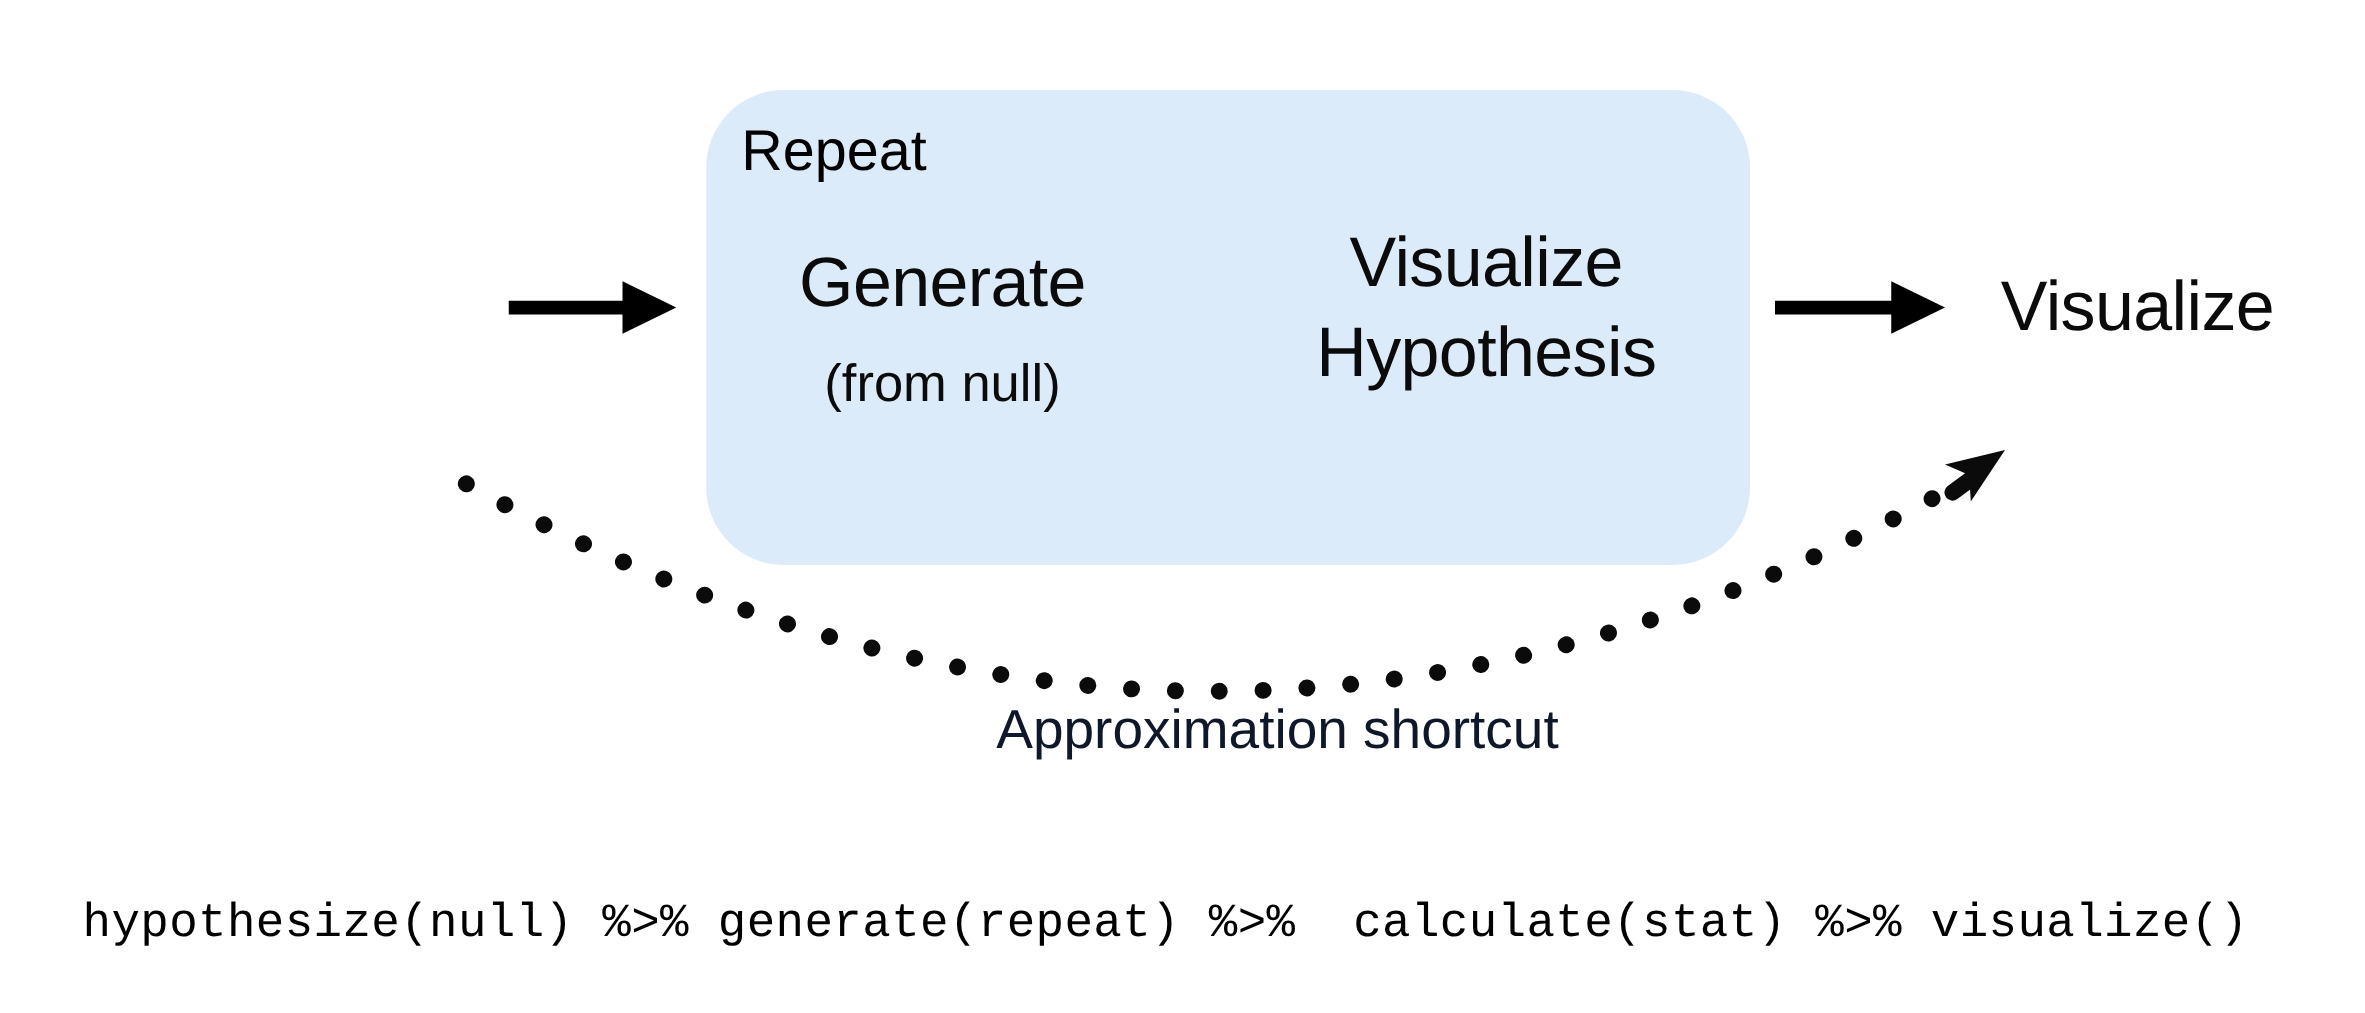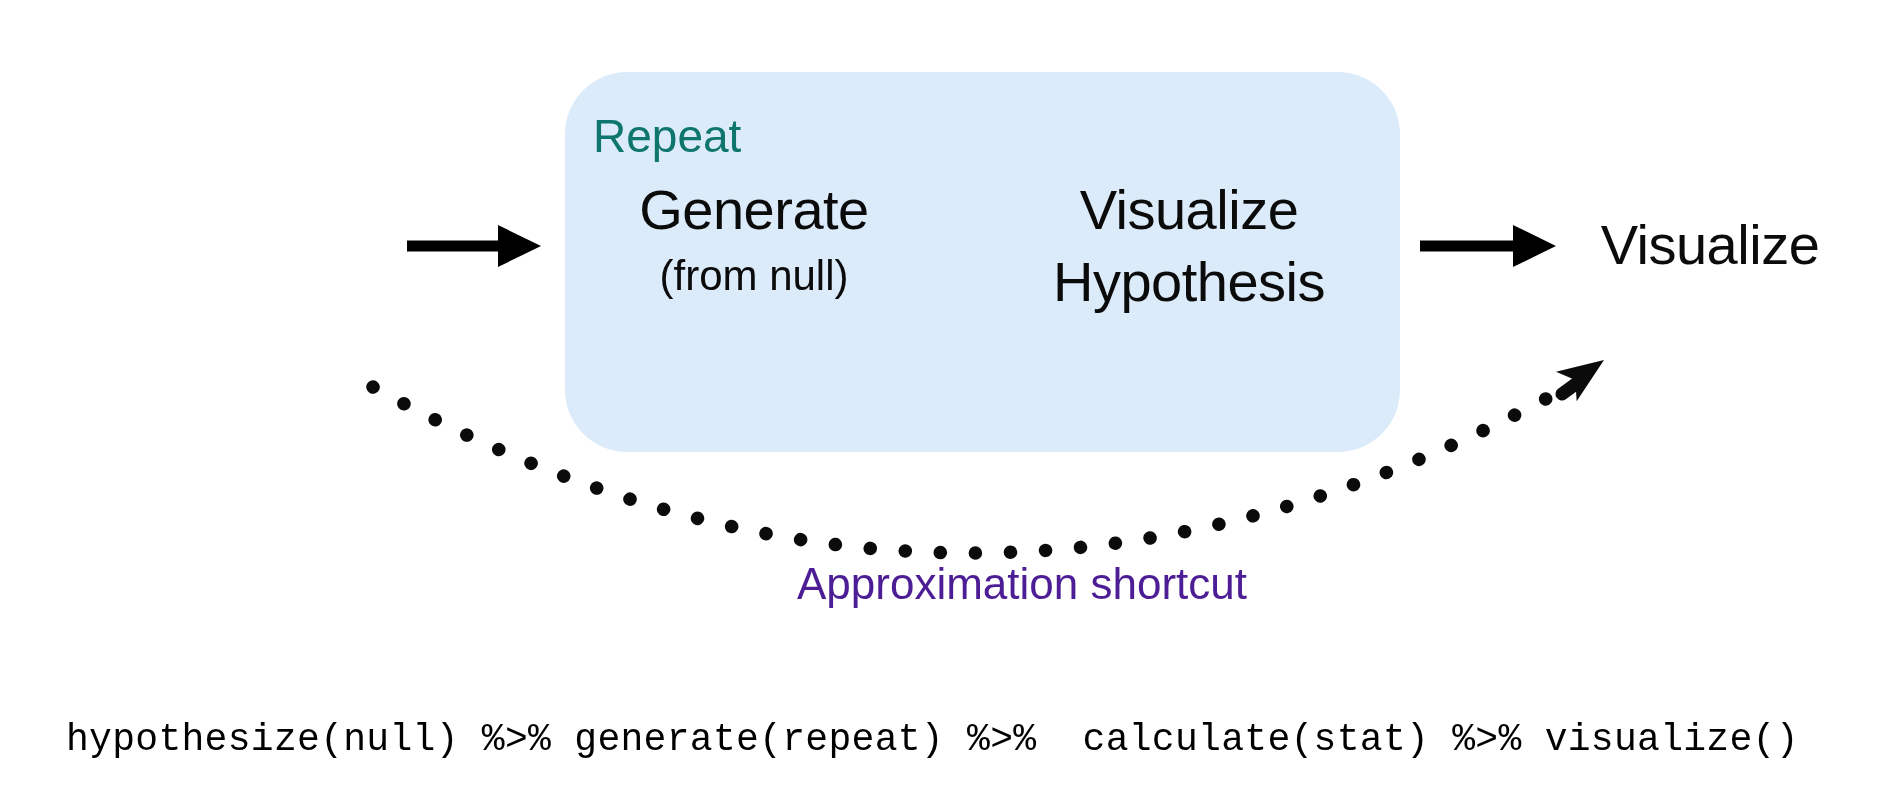--- a/index.html
+++ b/index.html
@@ -29,49 +29,48 @@
     font-size: 56px;
     line-height: 72px;
     letter-spacing: -0.5px;
     color: #0b0b0b;
     white-space: nowrap;
   }
   .step-note {
     font-size: 42px;
     line-height: 52px;
     letter-spacing: 0;
-    margin-top: 4px;
+    margin-top: 19px;
   }
   #repeat-box {
     position: absolute;
     left: 565px; top: 72px;
     width: 835px; height: 380px;
     background: #dcebfa;
     border-radius: 62px;
   }
   #repeat-label {
     position: absolute;
     left: 28px; top: 22px;
     font-size: 46px;
     line-height: 52px;
-    color: #0f766e;
-    margin-top: 16px;
+    color: #000000;
   }
   #specify-label   { left: 60px;   top: 174px; }
-  #generate-label  { left: 574px;  top: 174px; }
+  #generate-label  { left: 574px;  top: 190px; }
   #calculate-label { left: 1009px; top: 174px; }
   #visualize-label { left: 1530px; top: 209px; }
   #shortcut-label {
     position: absolute;
     left: 772px; top: 560px;
     width: 500px;
     text-align: center;
     font-size: 44px;
     line-height: 48px;
-    color: #4c1d95;
+    color: #0f172a;
     white-space: nowrap;
   }
   #code-line {
     position: absolute;
     left: 66px; top: 718px;
     font-family: "Liberation Mono", monospace;
     font-size: 38px;
     line-height: 44px;
     letter-spacing: 0.3px;
     color: #000000;

